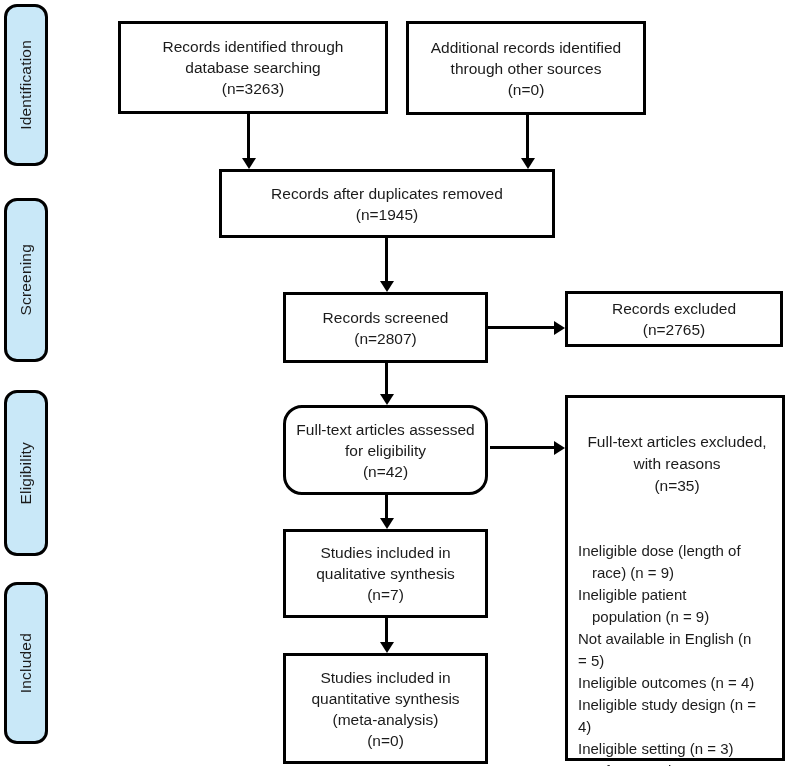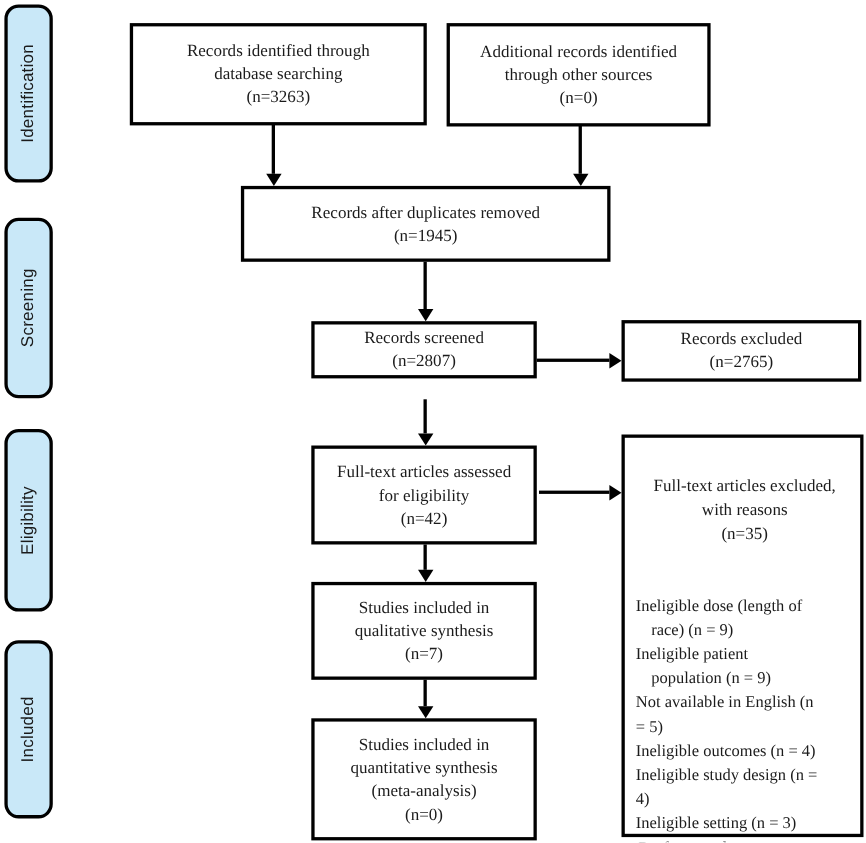--- a/index.html
+++ b/index.html
@@ -40,21 +40,20 @@
     box-sizing: border-box;
     background: #fff;
     display: flex;
     align-items: center;
     justify-content: center;
     text-align: center;
     font-size: 15.5px;
     line-height: 21px;
     white-space: pre-line;
     padding: 2px 4px;
-    font-family: Liberation Serif, serif;
   }
 
   
   .fbox.tall {
     display: block;
     text-align: left;
     padding: 12px 6px 0 10px;
   }
   .tall .tall-header {
     text-align: center;
@@ -114,27 +113,27 @@
 database searching
 (n=3263)</div>
 
   <div class="fbox" style="left:406px; top:21px; width:240px; height:94px;">Additional records identified
 through other sources
 (n=0)</div>
 
   <div class="fbox" style="left:219px; top:169px; width:336px; height:69px;">Records after duplicates removed
 (n=1945)</div>
 
-  <div class="fbox" style="left:283px; top:292px; width:205px; height:52px;">Records screened
+  <div class="fbox" style="left:283px; top:292px; width:205px; height:71px;">Records screened
 (n=2807)</div>
 
   <div class="fbox" style="left:565px; top:291px; width:218px; height:56px;">Records excluded
 (n=2765)</div>
 
-  <div class="fbox" style="left:283px; top:405px; width:205px; height:90px;">Full-text articles assessed
+  <div class="fbox" style="left:283px; top:405px; width:205px; height:90px;border-radius:19px;">Full-text articles assessed
 for eligibility
 (n=42)</div>
 
   <div class="fbox tall" style="left:565px; top:395px; width:220px; height:366px;">
     <div class="tall-header">Full-text articles excluded,
 with reasons
 (n=35)</div>
     <div class="reasons"><div class="reason-line">Ineligible dose (length of</div><div class="reason-line hang">race) (n = 9)</div><div class="reason-line">Ineligible patient</div><div class="reason-line hang">population (n = 9)</div><div class="reason-line">Not available in English (n</div><div class="reason-line">= 5)</div><div class="reason-line">Ineligible outcomes (n = 4)</div><div class="reason-line">Ineligible study design (n =</div><div class="reason-line">4)</div><div class="reason-line">Ineligible setting (n = 3)</div><div class="reason-line">Conference abstract, no</div></div>
   </div>
 

